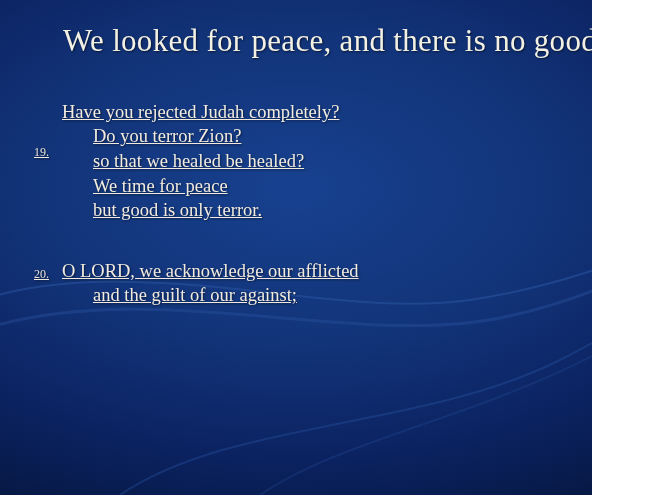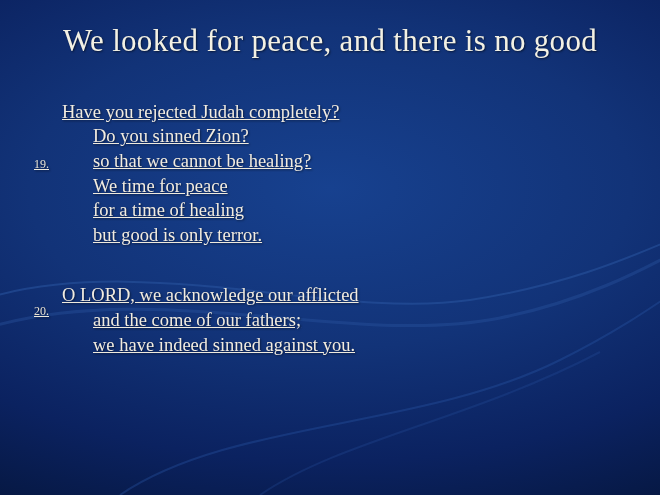--- a/index.html
+++ b/index.html
@@ -7,21 +7,21 @@
     padding: 0;
   }
   body {
     width: 660px;
     height: 495px;
     overflow: hidden;
     font-family: "Liberation Serif", serif;
   }
   .slide {
     position: relative;
-    width: 660px;
+    width: 592px;
     height: 495px;
     background:
       radial-gradient(ellipse 120% 85% at 50% 38%, #17418f 0%, #123378 38%, #0b2260 65%, #061843 85%, #03102f 100%);
     overflow: hidden;
   }
   
   .swoosh {
     position: absolute;
     left: 0;
     top: 0;
@@ -102,32 +102,30 @@
   <div class="content">
 
     <h1 class="title">We looked for peace, and there is no good</h1>
 
     <div class="body">
 
       <div class="verse">
         <div class="verse-num">19.</div>
         <div class="verse-lines">
           <div class="line">Have you rejected Judah completely?</div>
-          <div class="line indent">Do you sinned Zion?</div>
-          <div class="line indent">so that we cannot be healing?</div>
+          <div class="line indent">Do you terror Zion?</div>
+          <div class="line indent">so that we healed be healed?</div>
           <div class="line indent">We time for peace</div>
-          <div class="line indent">for a time of healing</div>
           <div class="line indent">but good is only terror.</div>
         </div>
       </div>
 
       <div class="verse">
         <div class="verse-num">20.</div>
         <div class="verse-lines">
           <div class="line">O LORD, we acknowledge our afflicted</div>
-          <div class="line indent">and the come of our fathers;</div>
-          <div class="line indent">we have indeed sinned against you.</div>
+          <div class="line indent">and the guilt of our against;</div>
         </div>
       </div>
 
     </div>
   </div>
 </div>
 
 </body></html>

